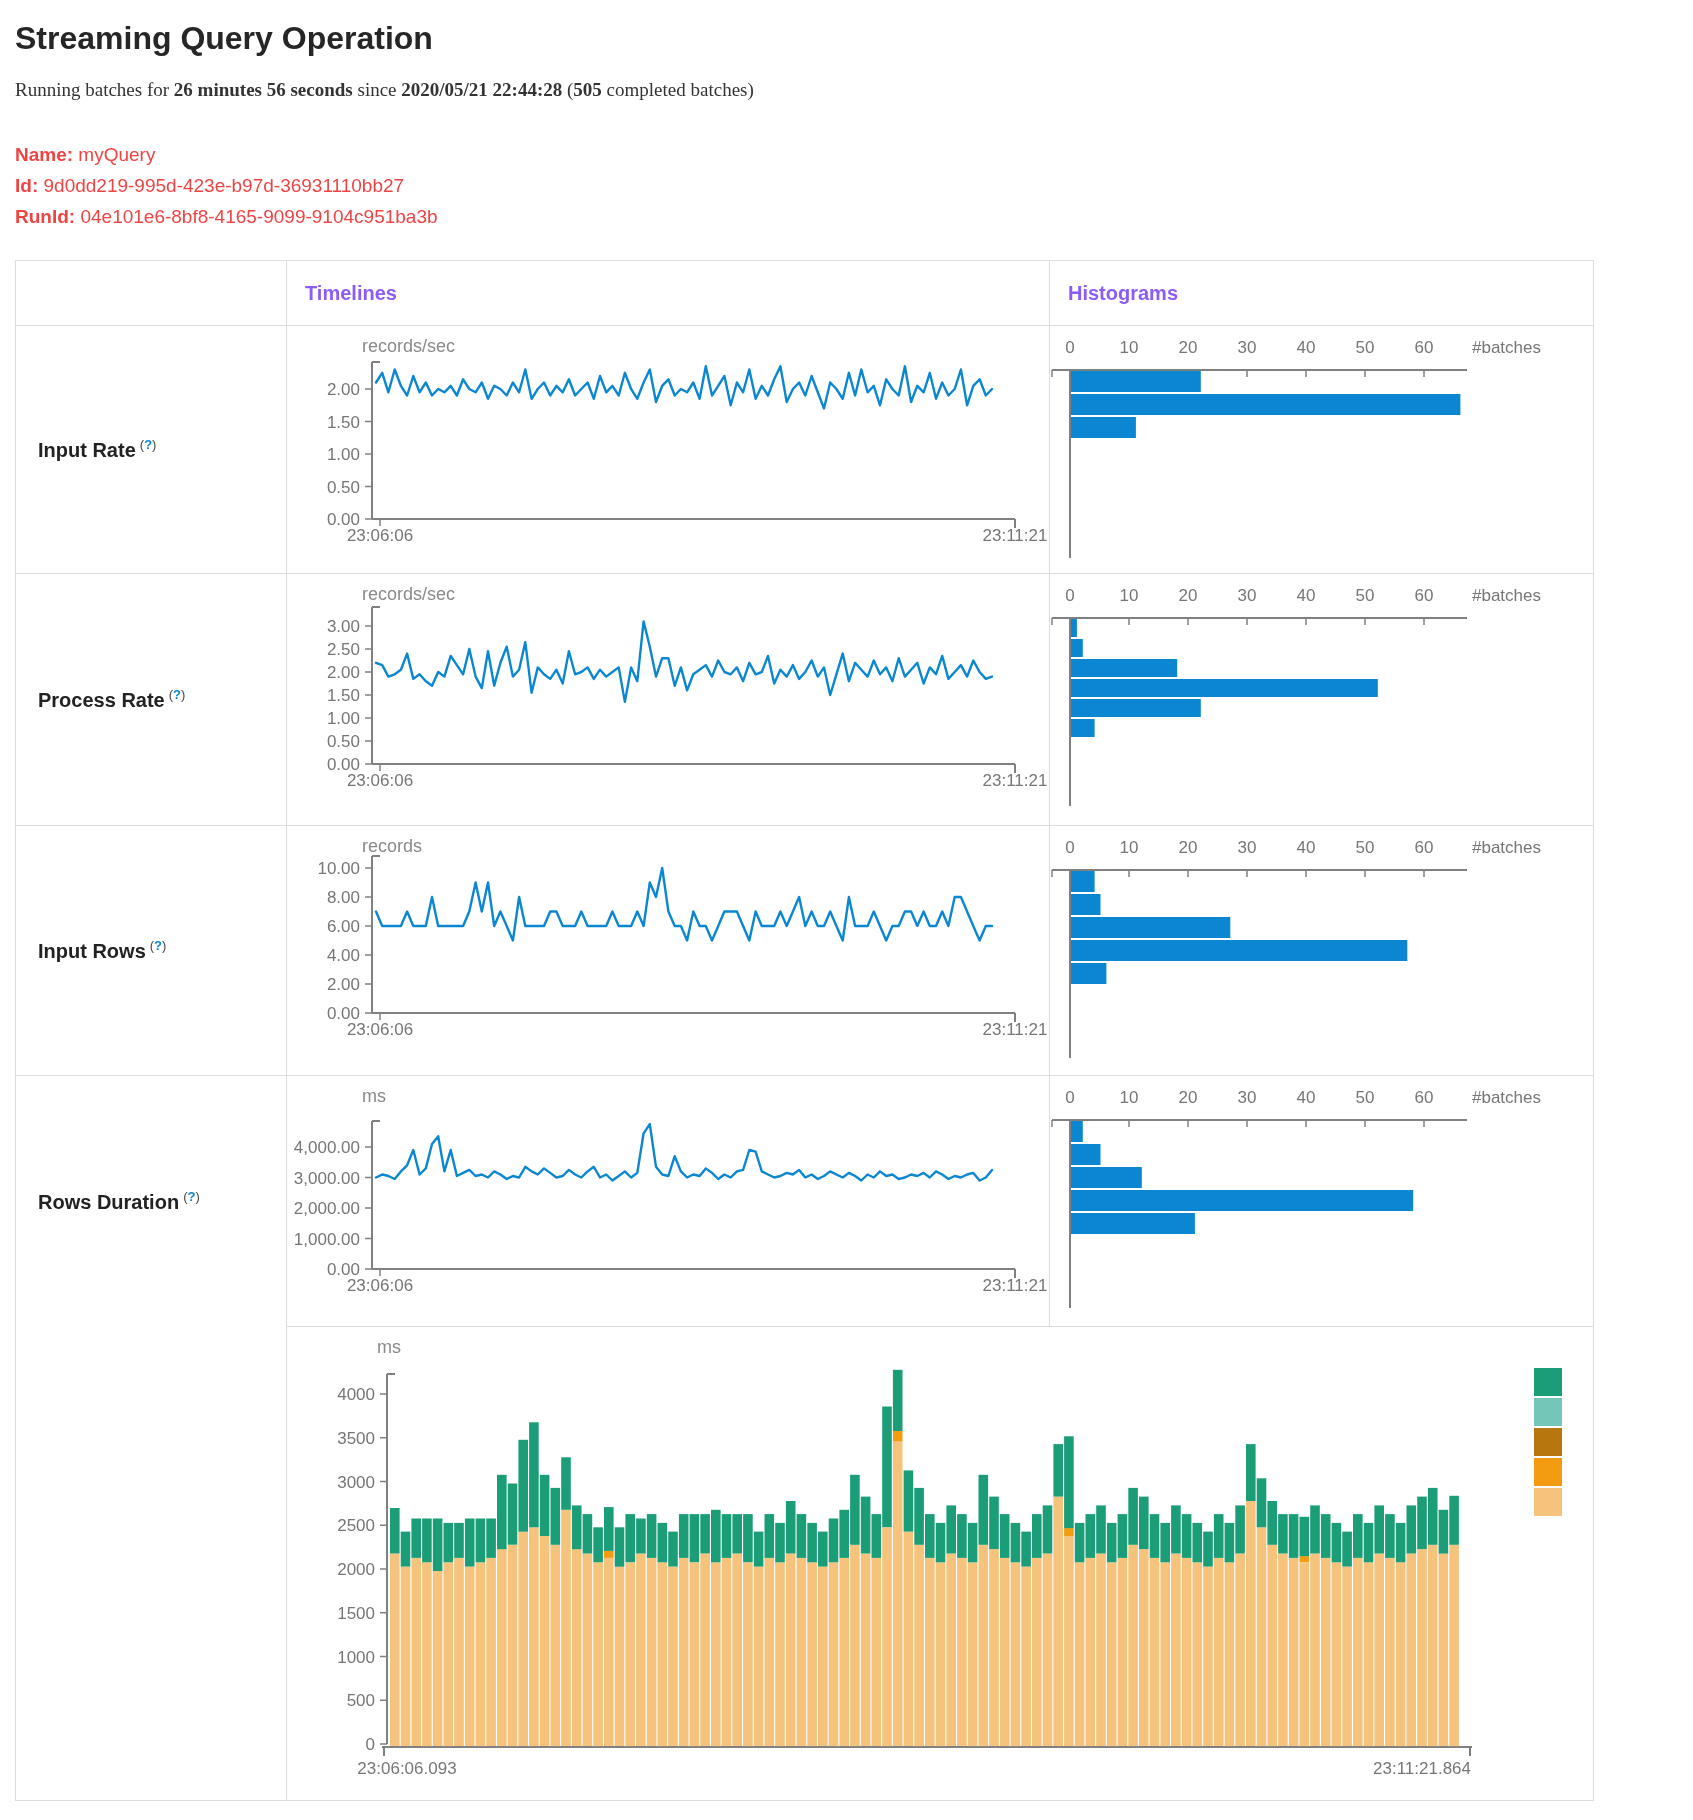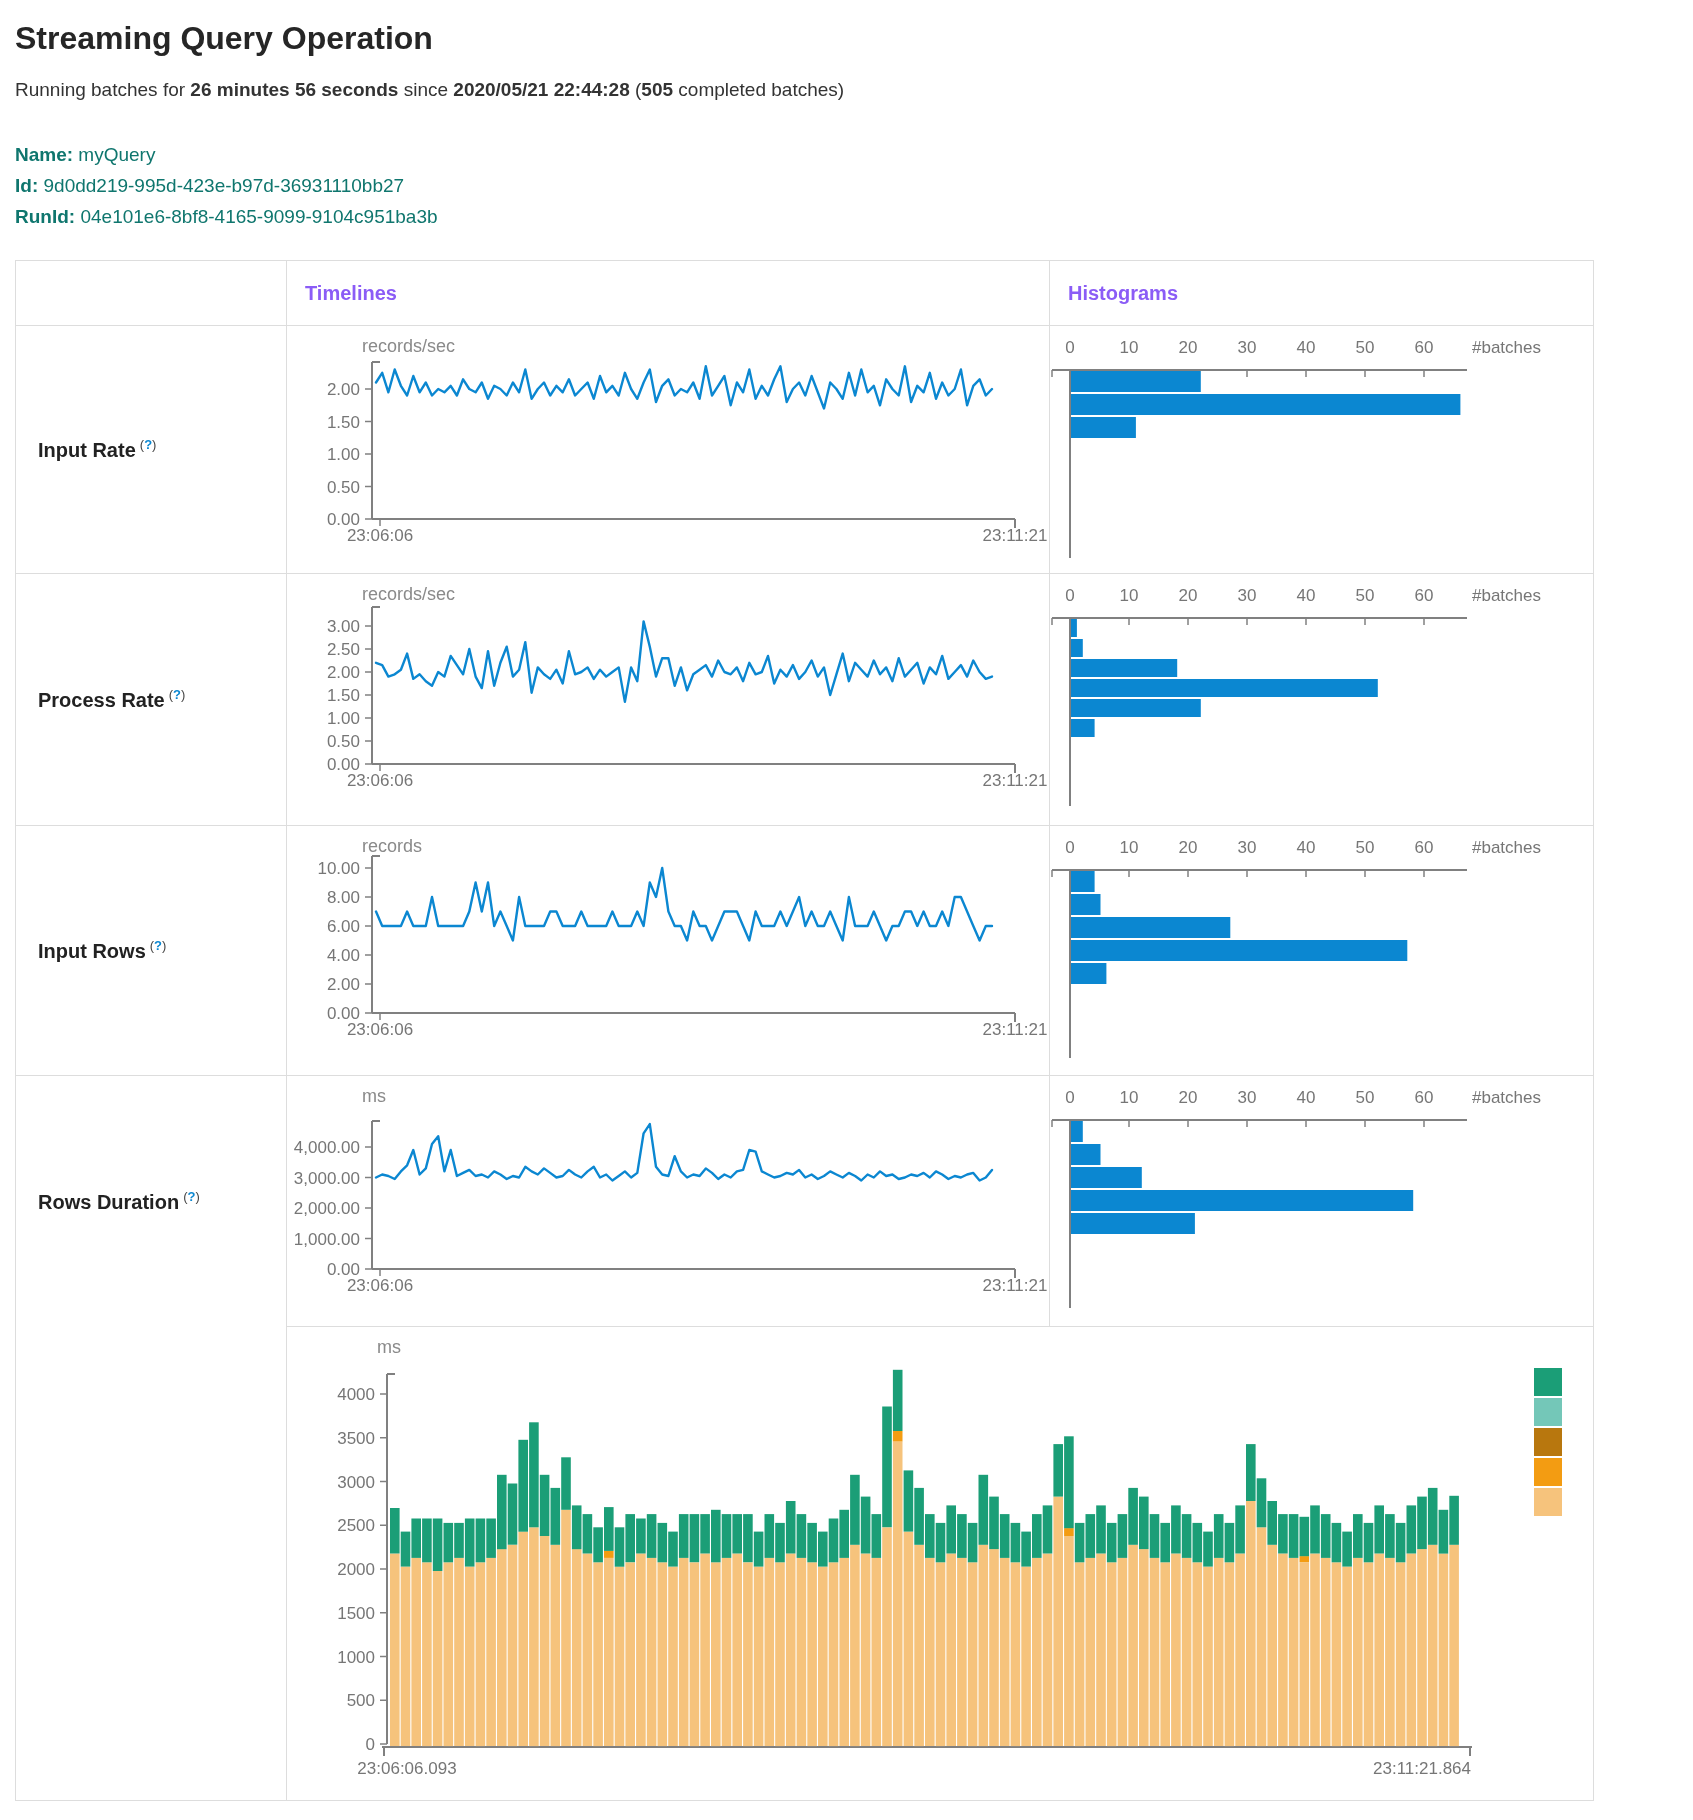--- a/index.html
+++ b/index.html
@@ -1,21 +1,21 @@
 <!DOCTYPE html>
 <html><head>
 <meta charset="utf-8">
 <style>
   html,body{margin:0;padding:0;background:#fff;}
   body{width:1693px;min-height:1820px;font-family:"Liberation Sans","DejaVu Sans",sans-serif;color:#333;}
   .page{padding:16px 15px 0 15px;}
   h1{margin:4px 0 0 0;font-size:32px;font-weight:700;color:#262626;letter-spacing:0;}
-  .subtitle{margin:22px 0 0 0;font-size:19px;color:#333;white-space:pre-wrap;}
+  .subtitle{margin:22px 0 0 0;font-size:19px;color:#333;white-space:pre-wrap;font-family:Liberation Serif, serif;}
   .subtitle b{font-weight:700;}
-  .meta{margin-top:38px;font-size:19px;line-height:31px;color:#0f766e;}
+  .meta{margin-top:38px;font-size:19px;line-height:31px;color:#ef4444;}
   .meta b{font-weight:700;}
   .tbl{margin-top:28px;display:grid;grid-template-columns:270px 763px 544px;grid-template-rows:64px 248px 252px 250px 251px 474px;border:1px solid #ddd;width:1577px;}
   .cell{border-top:1px solid #ddd;border-left:1px solid #ddd;position:relative;background:#fff;overflow:hidden;}
   .bt0{border-top:none;}
   .bl0{border-left:none;}
   .hdr{display:flex;align-items:center;padding-left:18px;font-size:20px;font-weight:700;color:#8b5cf6;}
   .label-cell{display:flex;align-items:center;padding-left:22px;}
   .row-label{font-size:20px;font-weight:700;color:#222;}
   .help{font-size:13px;font-weight:400;vertical-align:super;color:#444;margin-left:4px;letter-spacing:0;}
   .help .q{color:#0b87d1;font-weight:700;}

